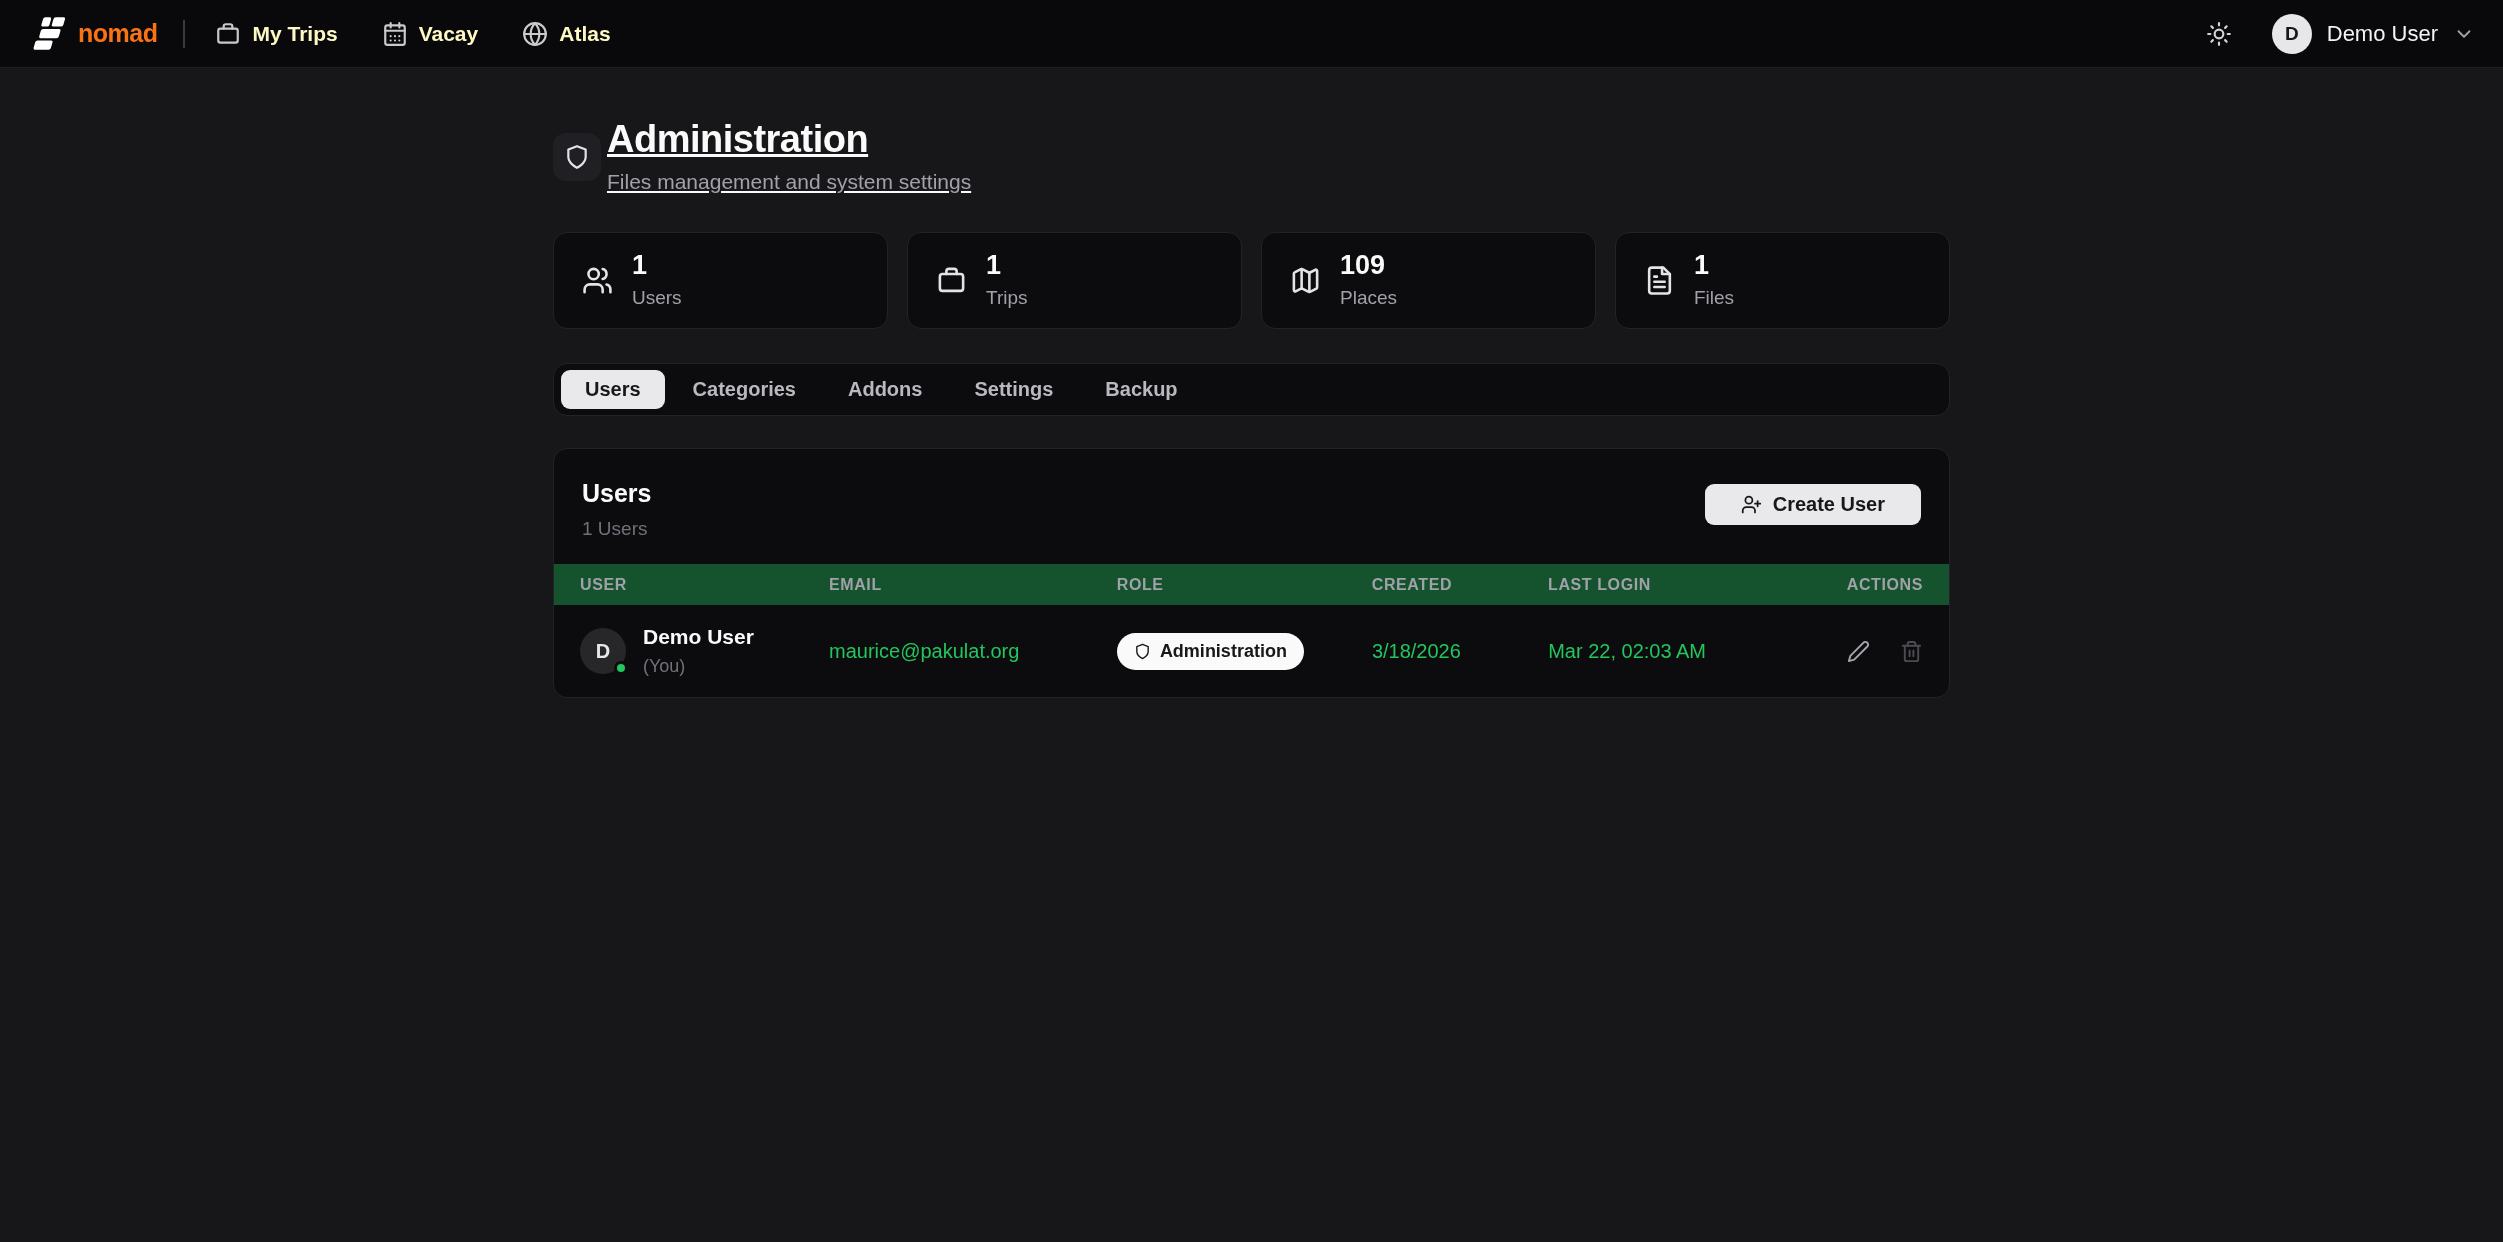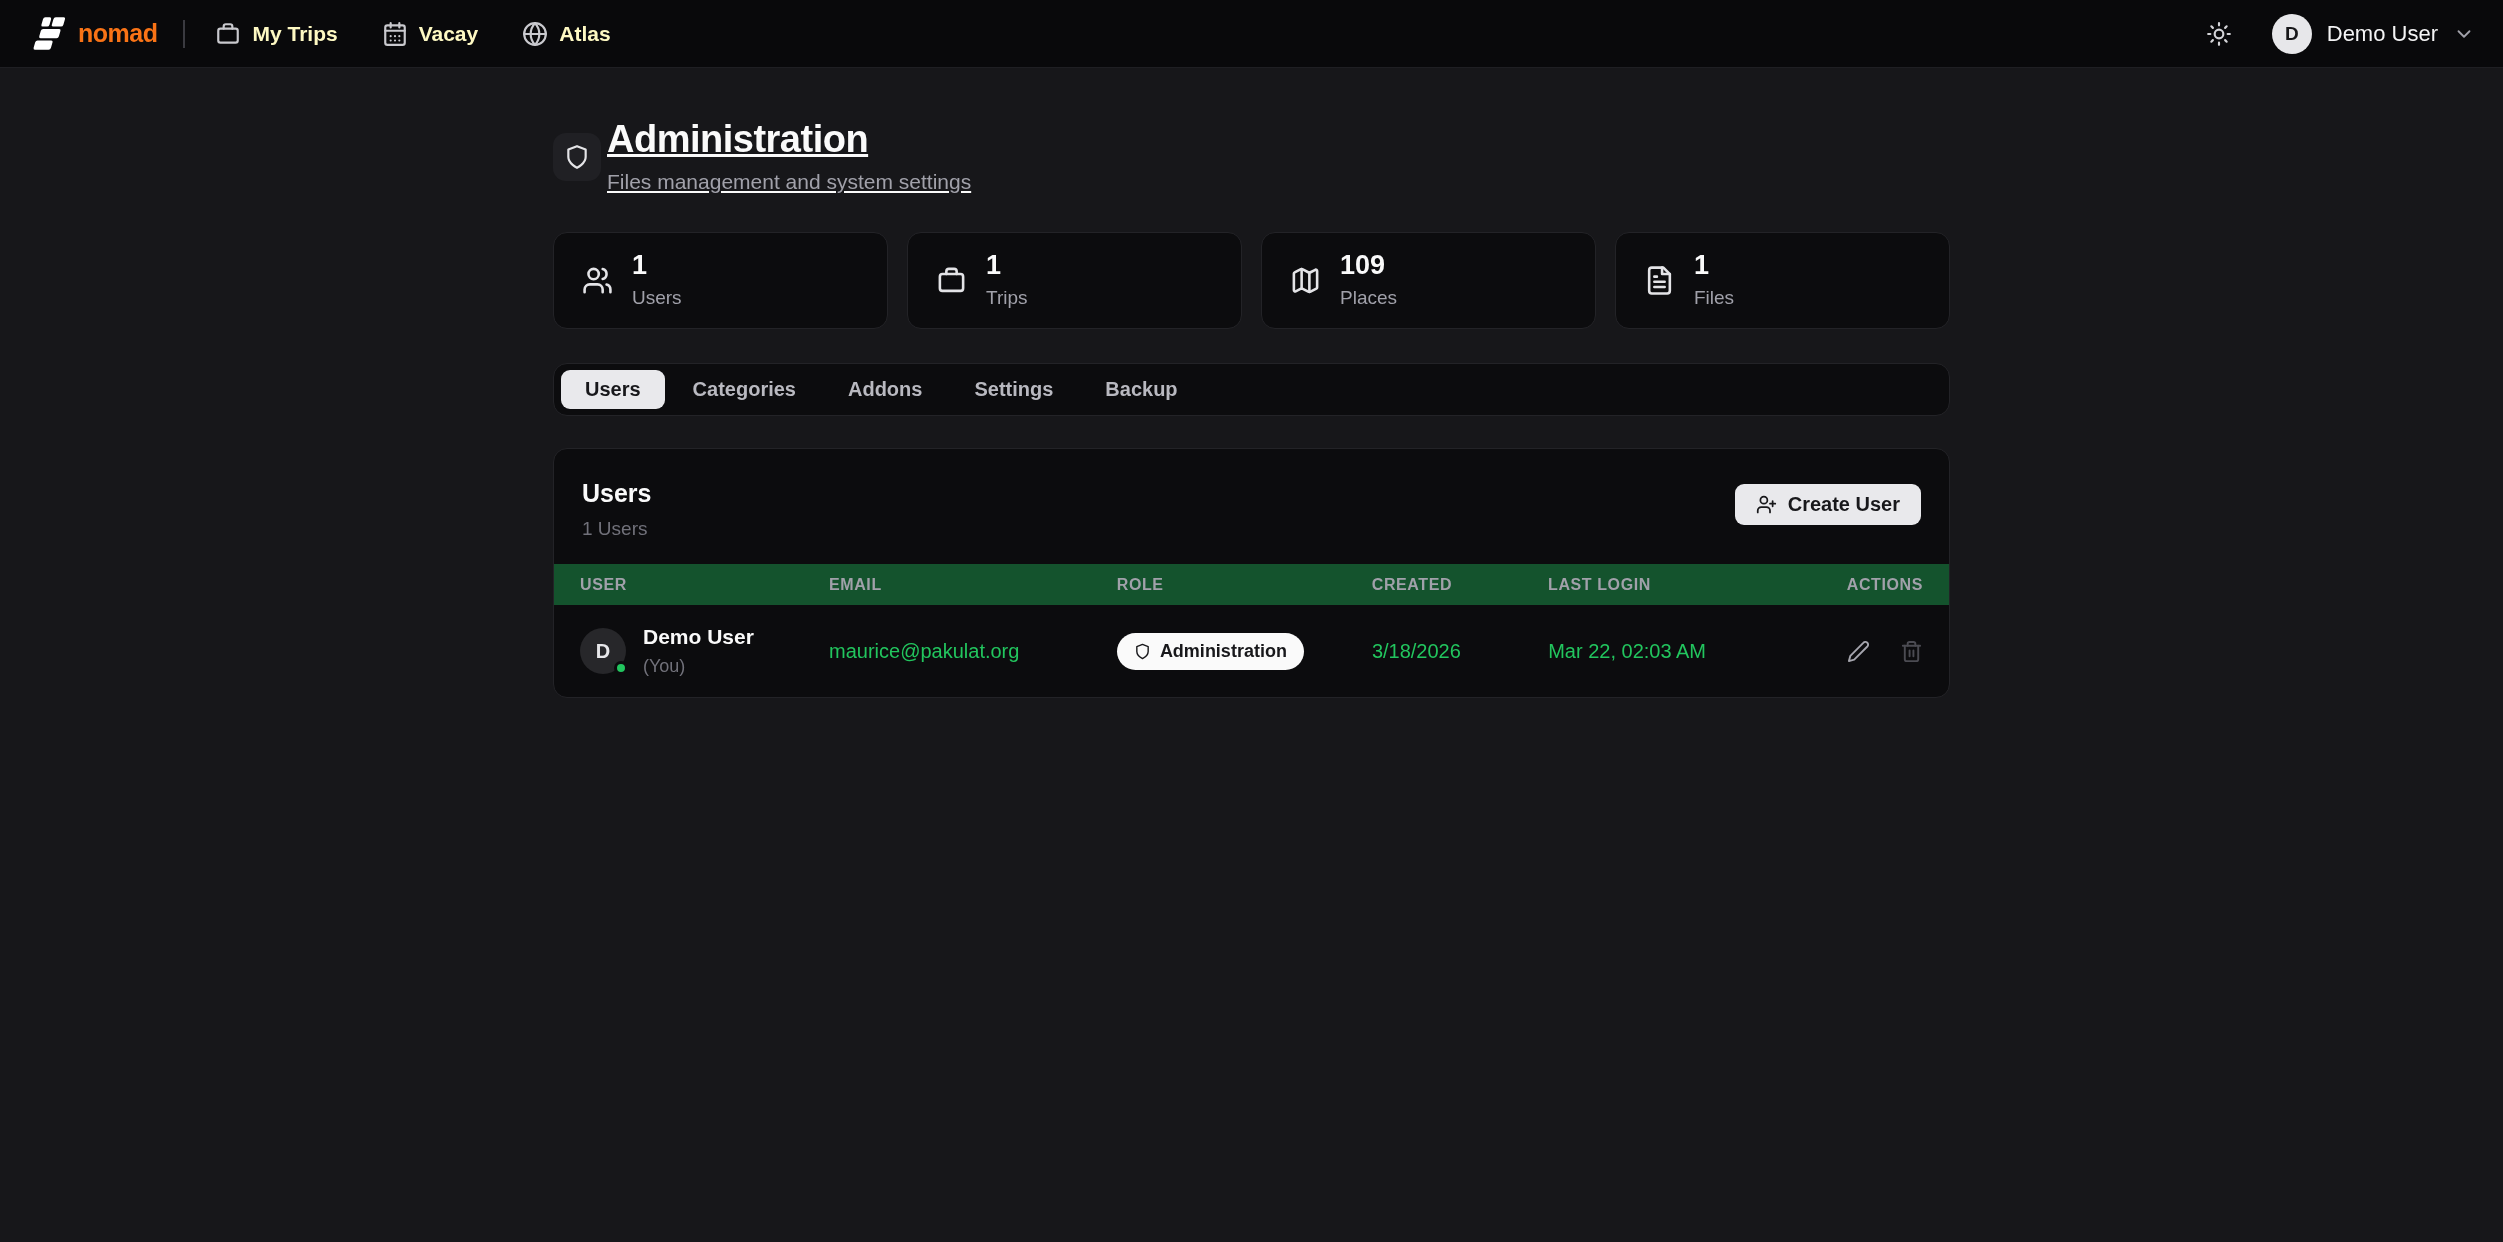--- a/index.html
+++ b/index.html
@@ -67,21 +67,21 @@
 
   
   .panel {
     margin-top:32px; background:#0c0c0e; border:1px solid #232327; border-radius:14px;
     overflow:hidden;
   }
   .panel-head { display:flex; align-items:flex-start; justify-content:space-between; padding:30px 28px 24px 28px; }
   .panel-title { font-size:25px; font-weight:bold; color:#fafafa; }
   .panel-count { font-size:19px; color:#71717a; margin-top:10px; }
   .create-btn {
-    height:41px; padding:0 21px; border:none; border-radius:9px; background:#e9e9ec;
+    height:41px; padding:0 36px; border:none; border-radius:9px; background:#e9e9ec;
     display:flex; align-items:center; gap:11px; cursor:pointer;
     font-family:inherit; font-size:20px; font-weight:600; color:#18181b; margin-top:5px;
   }
   .create-btn svg { stroke:#18181b; }
 
   .thead { height:41px; background:#14532d; display:flex; align-items:center; padding:0 26px; }
   .th { font-size:16px; font-weight:bold; letter-spacing:0.6px; color:#a1a1aa; text-transform:uppercase; }
   .row { height:92px; display:flex; align-items:center; padding:0 26px; }
 
   .col-user { width:250px; }

